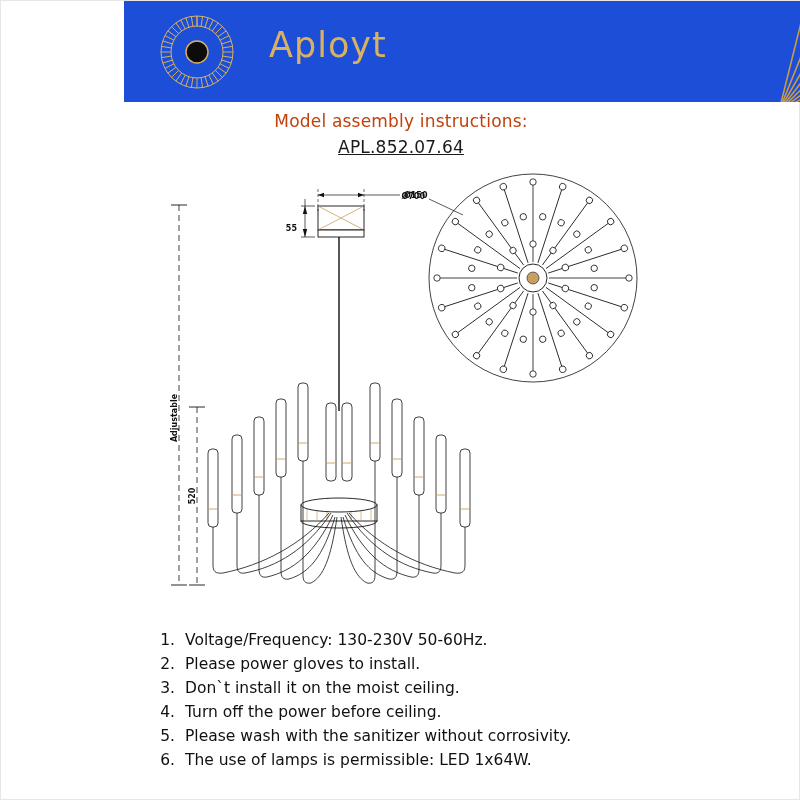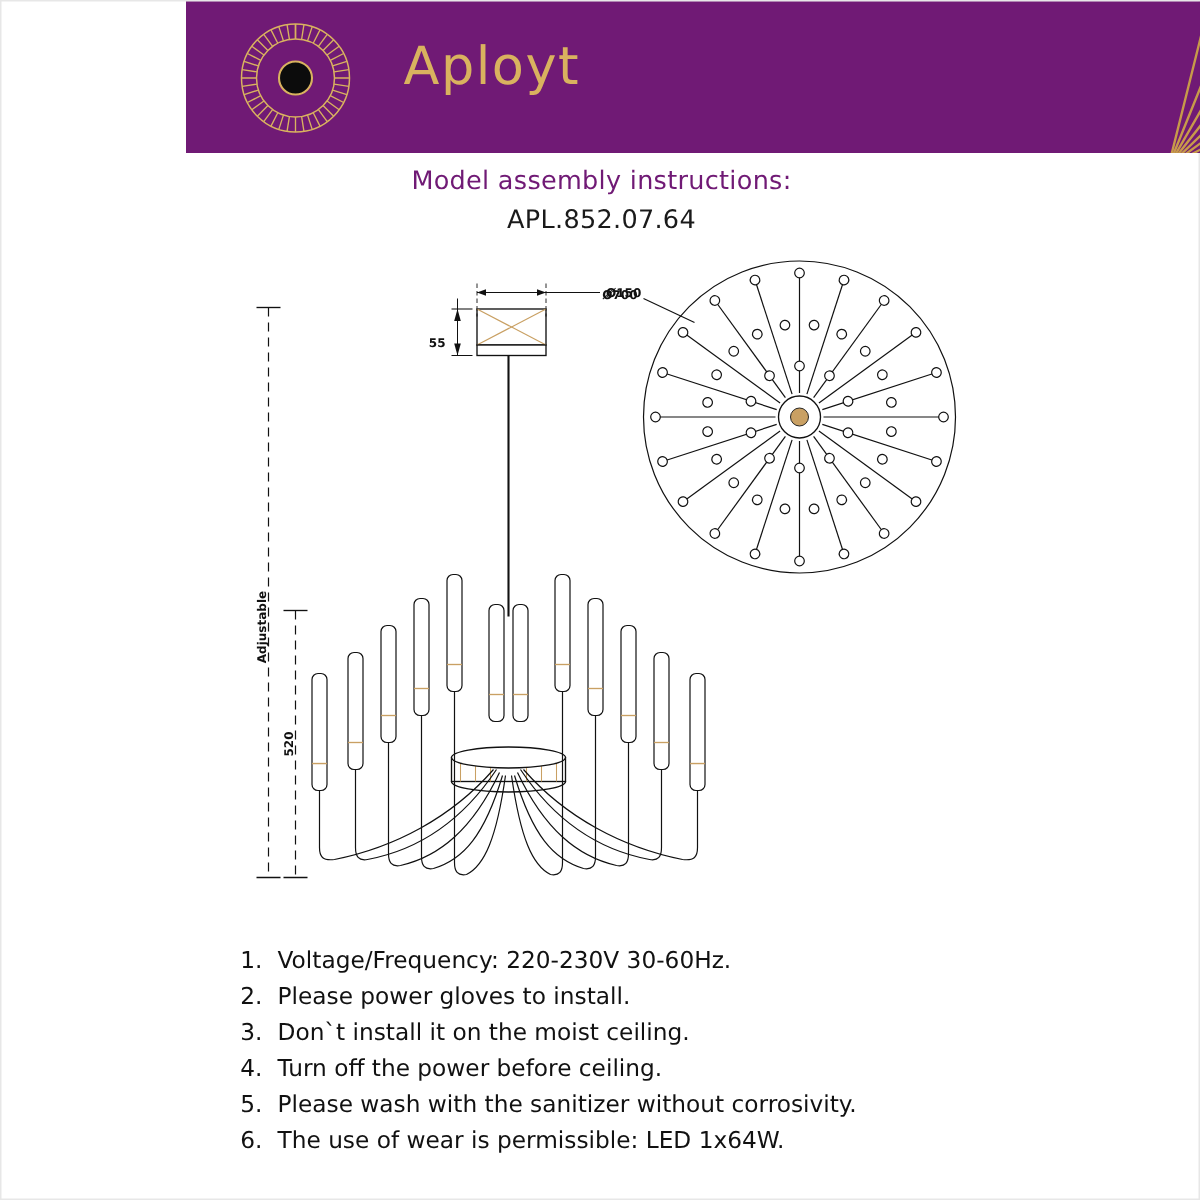--- a/index.html
+++ b/index.html
@@ -25,21 +25,21 @@
     background: #fff;
   }
 
   
   .banner {
     position: absolute;
     left: 123px;
     top: 0;
     width: 677px;
     height: 101px;
-    background: #701a75;
+    background: #1d4ed8;
     overflow: hidden;
   }
   .banner-logo-mark {
     position: absolute;
     left: 36px;
     top: 14px;
     width: 74px;
     height: 74px;
   }
   .banner-logo-mark svg { display: block; }
@@ -64,28 +64,29 @@
   
   .title-block {
     position: absolute;
     left: 0;
     top: 110px;
     width: 800px;
     text-align: center;
   }
   .title-line1 {
     font-size: 17px;
-    color: #701a75;
+    color: #c2410c;
     letter-spacing: 0.2px;
   }
   .title-line2 {
     font-size: 17px;
     color: #1a1a1a;
     margin-top: 6px;
     letter-spacing: 0.2px;
+    text-decoration: underline;
   }
 
   
   .drawing {
     position: absolute;
     left: 0;
     top: 152px;
     width: 692px;
     height: 460px;
   }
@@ -409,37 +410,37 @@
       <text class="dim-label-bold" x="296" y="78" text-anchor="end">55</text>
       <text class="dim-label-bold" x="0" y="0" transform="translate(176,265) rotate(-90)" text-anchor="middle">Adjustable</text>
       <text class="dim-label-bold" x="0" y="0" transform="translate(194,343) rotate(-90)" text-anchor="middle">520</text>
 
     </svg>
   </div>
 
   <div class="notes">
     <div class="note-row">
       <span class="note-num">1.</span>
-      <span class="note-text">Voltage/Frequency: 220-230V 30-60Hz.</span>
+      <span class="note-text">Voltage/Frequency: 130-230V 50-60Hz.</span>
     </div>
     <div class="note-row">
       <span class="note-num">2.</span>
       <span class="note-text">Please power gloves to install.</span>
     </div>
     <div class="note-row">
       <span class="note-num">3.</span>
       <span class="note-text">Don`t install it on the moist ceiling.</span>
     </div>
     <div class="note-row">
       <span class="note-num">4.</span>
       <span class="note-text">Turn off the power before ceiling.</span>
     </div>
     <div class="note-row">
       <span class="note-num">5.</span>
       <span class="note-text">Please wash with the sanitizer without corrosivity.</span>
     </div>
     <div class="note-row">
       <span class="note-num">6.</span>
-      <span class="note-text">The use of wear is permissible: LED 1x64W.</span>
+      <span class="note-text">The use of lamps is permissible: LED 1x64W.</span>
     </div>
   </div>
 
 </div>
 
 </body></html>

